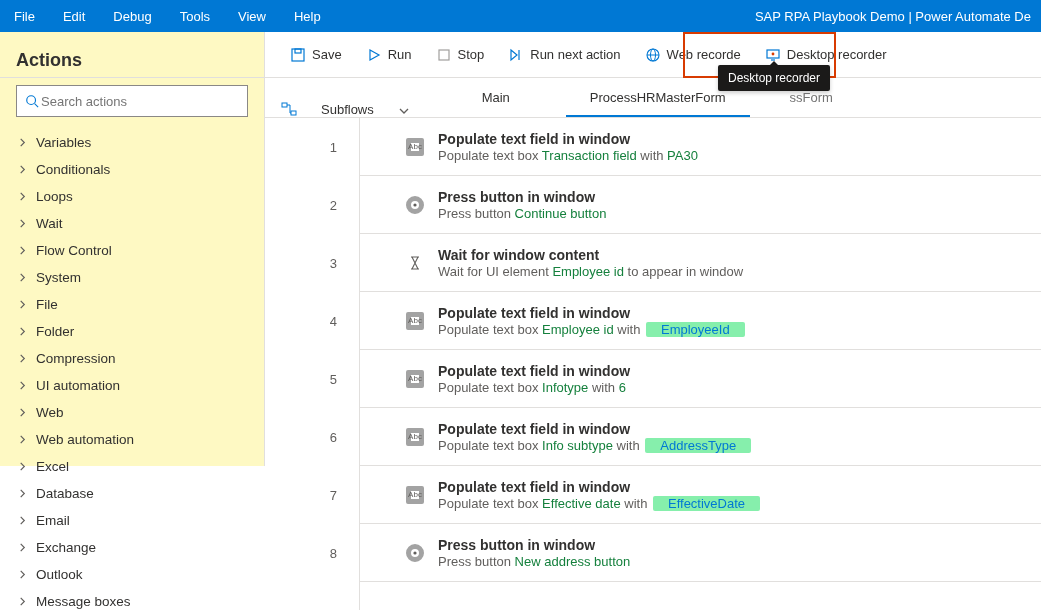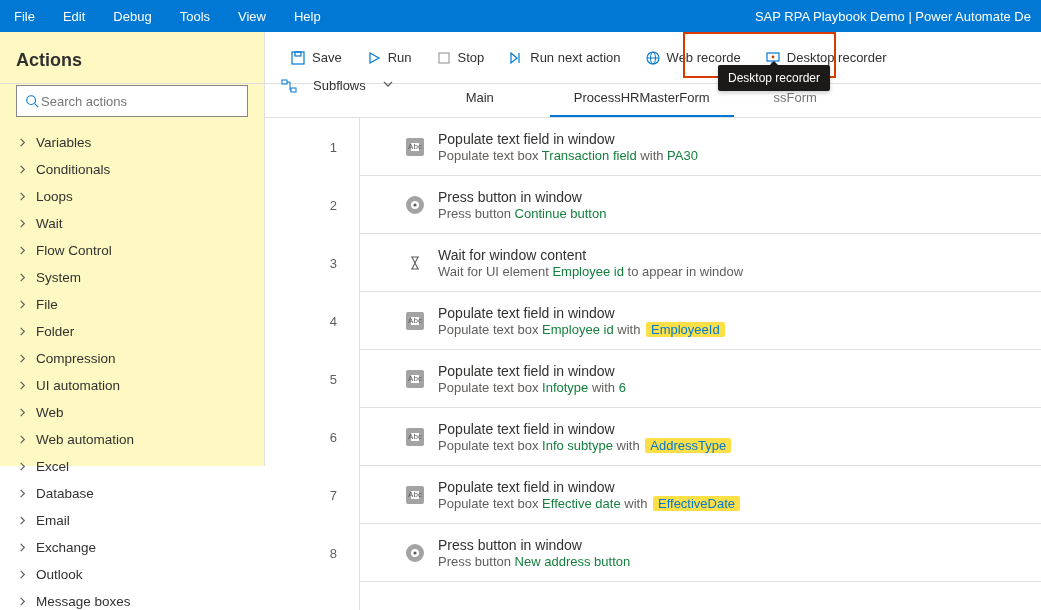--- a/index.html
+++ b/index.html
@@ -2,54 +2,54 @@
 <html><head>
 <meta charset="utf-8">
 <style>
   * { box-sizing: border-box; font-family: "Segoe UI", -apple-system, sans-serif; }
   body { margin: 0; padding: 0; width: 1041px; height: 610px; background: #fff; overflow: hidden; font-size: 13px; color: #323130; }
 
   .menubar { height: 32px; background: #0078d4; display: flex; align-items: center; color: #fff; font-size: 13px; }
   .menubar .menu-item { padding: 0 14px; height: 32px; display: flex; align-items: center; cursor: pointer; }
   .menubar .app-title { margin-left: auto; padding: 0 10px; white-space: nowrap; }
 
-  .toolbar { height: 52px; border-bottom: 1px solid #e1dfdd; display: flex; align-items: center; padding-left: 278px; position: relative; }
+  .toolbar { height: 46px; border-bottom: 1px solid #e1dfdd; display: flex; align-items: center; padding-left: 278px; position: relative; }
   .tool-btn { display: flex; align-items: center; gap: 6px; padding: 0 12px; height: 46px; cursor: pointer; font-size: 13px; }
   .tool-btn .ico { width: 16px; height: 16px; display: inline-flex; align-items:center; justify-content:center; }
   .red-box { position: absolute; left: 683px; top: 0px; width: 153px; height: 46px; border: 2px solid #d83b01; pointer-events: none; }
   .tooltip { position: absolute; left: 718px; top: 33px; background: #1b1a19; color: #fff; font-size: 12px; padding: 6px 10px; border-radius: 2px; box-shadow: 0 2px 4px rgba(0,0,0,.2); }
   .tooltip::before { content:""; position:absolute; top:-4px; left:50%; margin-left:-4px; border-left:4px solid transparent; border-right:4px solid transparent; border-bottom:4px solid #1b1a19;}
 
   .sidebar { position: absolute; top: 32px; left: 0; width: 265px; height: 434px; background: #fef9c3; border-right: 1px solid #e1dfdd; padding-top: 10px; }
   .sidebar h2 { margin: 8px 16px 14px; font-size: 18px; font-weight: 600; }
   .search-box { margin: 0 16px 12px; border: 1px solid #8a8886; height: 32px; display: flex; align-items: center; padding: 0 8px; background: #fff; }
   .search-box input { border: 0; outline: 0; flex: 1; font-size: 13px; background: transparent; }
   .cat-item { display: flex; align-items: center; gap: 8px; padding: 6px 18px; cursor: pointer; font-size: 13.5px; }
   .cat-item .chev { width: 10px; color: #605e5c; }
 
   .tabs-row { position: absolute; top: 78px; left: 265px; right: 0; height: 40px; border-bottom: 1px solid #e1dfdd; display: flex; align-items: stretch; }
-  .subflows-btn { display: flex; align-items: flex-start; gap: 16px; padding: 0 16px; cursor: pointer; font-size: 13px; color: #323130; }
+  .subflows-btn { display: flex; align-items: flex-end; gap: 24px; padding: 0 16px; cursor: pointer; font-size: 13px; color: #323130; }
   .tab { flex: 0 0 auto; min-width: 140px; display: flex; align-items: center; justify-content: center; font-size: 13px; padding: 0 24px; cursor: pointer; position: relative; }
   .tab.partial { color: #737373; }
   .tab.active { font-weight: 400; }
   .tab.active::after { content:""; position:absolute; left:0; right:0; bottom:0; height:2px; background:#0078d4; }
 
   .workspace { position: absolute; top: 118px; left: 265px; right: 0; bottom: 0; display: flex; }
   .gutter { width: 95px; border-right: 1px solid #e1dfdd; }
   .step-num { height: 58px; display: flex; align-items: center; justify-content: flex-end; padding-right: 22px; color: #605e5c; font-size: 13px; }
   .steps { flex: 1; overflow: hidden; }
   .step { height: 58px; border-bottom: 1px solid #e1dfdd; display: flex; align-items: center; padding: 0 20px 0 46px; gap: 14px; }
   .step-icon { width: 18px; height: 18px; border:5px solid #a3a3a3; border-radius:2px; display:flex; align-items:center; justify-content:center; font-size:8px; color:#605e5c; flex-shrink:0; }
   .step-icon.circle { border-radius: 50%; }
   .step-icon.none { border: 0; }
   .step-body { display: flex; flex-direction: column; gap: 1px; }
-  .step-title { font-size: 14px; font-weight: 400; }
+  .step-title { font-size: 14px; font-weight: 700; }
   .step-desc { font-size: 13px; color: #605e5c; }
   .step-desc a { color: #15803d; text-decoration: none; }
-  .var-pill { display:inline-block; background:#fde047; color:#0078d4; border-radius:2px; padding:0 5px; margin-left:2px; }
+  .var-pill { display:inline-block; background:#86efac; color:#0078d4; border-radius:2px; padding:0 15px; margin-left:2px; }
 
   svg { display:block; }
 </style>
 </head>
 <body>
 
 <div class="menubar">
   <div id="menu-slot" style="display: flex;">
       <div class="menu-item">File</div>
       <div class="menu-item">Edit</div>

